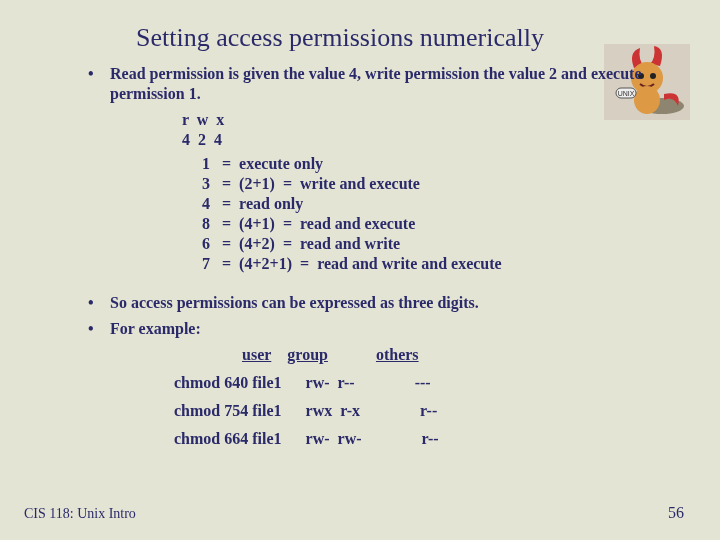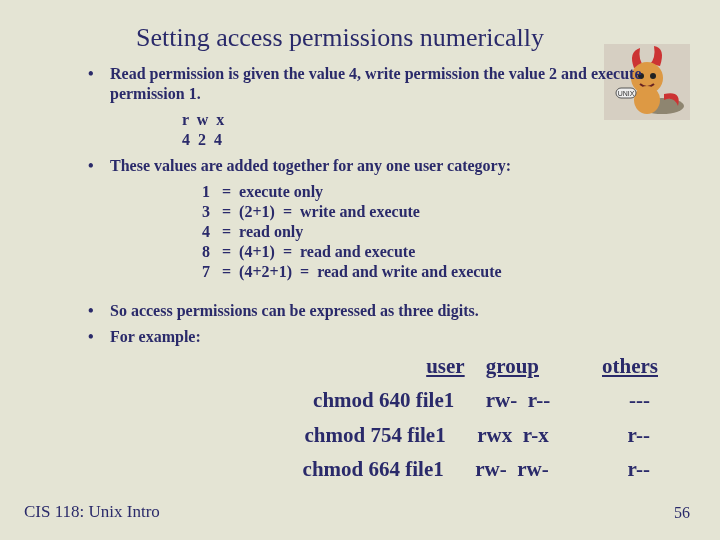--- a/index.html
+++ b/index.html
@@ -12,21 +12,21 @@
     box-sizing:border-box;
   }
   .title{
     font-size:26px;
     text-align:center;
     padding:24px 120px 6px 80px;
     line-height:1.08;
     font-weight:400;
   }
   .content{
-    padding:0 62px 0 110px;
+    padding:0 43px 0 110px;
     font-size:16px;
     font-weight:700;
     line-height:1.25;
   }
   ul.bullets{list-style:none;margin:0;padding:0}
   ul.bullets>li{position:relative;margin:6px 0}
   ul.bullets>li::before{
     content:"•";position:absolute;left:-22px;top:0;color:#2a2a6a;font-weight:700
   }
   .rwx{
@@ -34,34 +34,33 @@
     font-family:"Times New Roman",serif;
     letter-spacing:2px;
   }
   .perm-table{
     margin:4px 0 19px 92px;
   }
   .perm-table .row{white-space:pre}
   .ex-block{
     margin-top:2px;
     white-space:pre;
-    font-size:21px;
-    text-align:right;
+    font-size:16px;
   }
   .ex-block .hdr span{
     text-decoration:underline;
     display:inline-block;
   }
   .ex-block .line{margin:8px}
   .footer-left{
     position:absolute;left:24px;bottom:18px;
-    font-size:17px;font-weight:400;color:#2a2a6a;
+    font-size:14px;font-weight:400;color:#2a2a6a;
   }
   .footer-right{
-    position:absolute;right:30px;bottom:18px;
+    position:absolute;right:36px;bottom:18px;
     font-size:16px;font-weight:400;color:#2a2a6a;
   }
   .daemon{
     position:absolute;right:30px;top:44px;
     width:86px;height:76px;
   }
   .daemon svg{width:86px;height:76px}
 </style>
 </head>
 <body>
@@ -86,28 +85,26 @@
 </div>
 
 <div class="content">
   <ul class="bullets">
     <li>Read permission is given the value 4, write permission the value 2 and execute permission 1.</li>
   </ul>
   <div class="rwx">
     <div>r w  x</div>
     <div>4 2 4</div>
   </div>
-  <ul class="bullets">
-    <li>These values are added together for any one user category:</li>
-  </ul>
   <div class="perm-table">
     <div class="row">1   =  execute only</div>
     <div class="row">3   =  (2+1)  =  write and execute</div>
     <div class="row">4   =  read only</div>
     <div class="row">8   =  (4+1)  =  read and execute</div>
+    <div class="row">6   =  (4+2)  =  read and write</div>
     <div class="row">7   =  (4+2+1)  =  read and write and execute</div>
   </div>
   <ul class="bullets">
     <li>So access permissions can be expressed as three digits.</li>
     <li>For example:</li>
   </ul>
   <div class="ex-block" id="ex-block"><div class="hdr">                                 <span>user</span>    <span>group</span>            <span>others</span></div><div class="line">              chmod 640 file1      rw-  r--               ---</div><div class="line">              chmod 754 file1      rwx  r-x               r--</div><div class="line">              chmod 664 file1      rw-  rw-               r--</div></div>
 </div>
 
 <div class="footer-left">CIS 118: Unix Intro</div>

